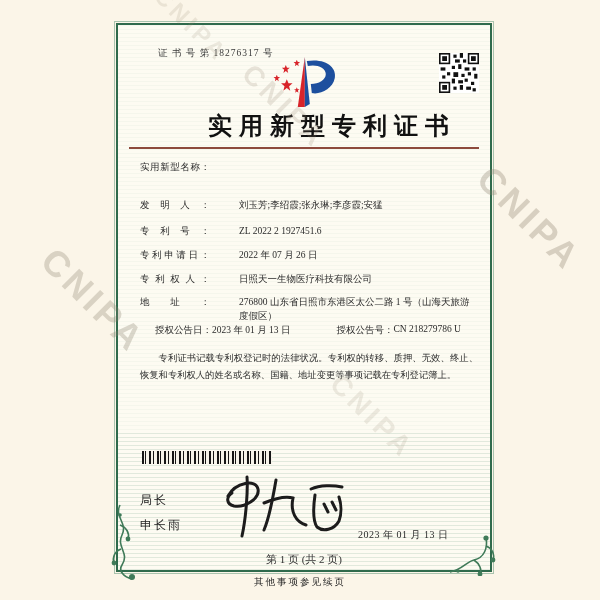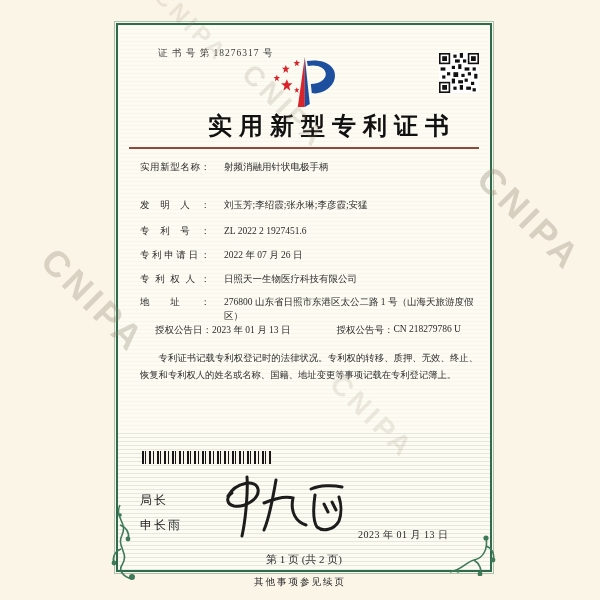--- a/index.html
+++ b/index.html
@@ -25,21 +25,21 @@
     background:repeating-linear-gradient(180deg, rgba(104,156,126,0.14) 0 1px, rgba(0,0,0,0) 1px 4px);
   }
   .cert-no{position:absolute;left:40px;top:22px;font-size:9.5px;letter-spacing:1px;color:#3a3a3a;}
   .logo{position:absolute;left:50%;top:30px;transform:translateX(-46%);width:70px;height:56px;}
   .qr{position:absolute;right:11px;top:28px;width:40px;height:40px;}
   .title{
     position:absolute;left:0;top:85px;width:100%;text-align:center;
     font-size:24px;font-weight:700;letter-spacing:7px;color:#111;white-space:nowrap;padding-left:28px;
   }
   .red-rule{position:absolute;left:11px;top:122px;width:350px;height:2px;background:#8d4a3c;}
-  .frow{position:absolute;left:22px;width:336px;display:flex;align-items:flex-start;font-size:9.5px;line-height:1.45;}
+  .frow{position:absolute;left:22px;width:336px;display:flex;align-items:flex-start;font-size:9.5px;line-height:1.45;gap:15px;}
   .flabel{display:inline-block;width:70px;flex:0 0 70px;text-align:justify;text-align-last:justify;white-space:nowrap;}
   .fvalue{display:inline-block;margin-left:14px;max-width:250px;}
   .grant-row{position:absolute;left:22px;top:299px;width:336px;font-size:9.5px;display:flex;justify-content:center;}
   .grant-no-group{margin-left:46px;display:flex;}
   .paras{position:absolute;left:22px;top:325px;width:338px;font-size:9.3px;line-height:1.85;text-align:justify;}
   .paras p{margin:0;text-indent:2em;}
   .barcode{
     position:absolute;left:24px;top:426px;width:130px;height:13px;
     background:repeating-linear-gradient(90deg,#161616 0 2px,#f7f4ea 2px 3px,#161616 3px 4px,#f7f4ea 4px 7px,#161616 7px 9px,#f7f4ea 9px 11px,#161616 11px 12px,#f7f4ea 12px 15px);
   }
@@ -127,21 +127,20 @@
         <rect x="17" y="21" width="3" height="2"></rect>
           <rect x="21" y="22" width="2" height="2"></rect>
       </g>
     </svg>
 
     <div class="title">实用新型专利证书</div>
     <div class="red-rule"></div>
 
     <div class="frow" style="top:136px">
       <span class="flabel">实用新型名称：</span>
-      <span class="fvalue">射频消融用针状电极手柄</span>
     </div>
     <div class="frow" style="top:174px">
       <span class="flabel">发明人：</span>
       <span class="fvalue">刘玉芳;李绍霞;张永琳;李彦霞;安猛</span>
     </div>
     <div class="frow" style="top:200px">
       <span class="flabel">专利号：</span>
       <span class="fvalue">ZL 2022 2 1927451.6</span>
     </div>
     <div class="frow" style="top:224px">

